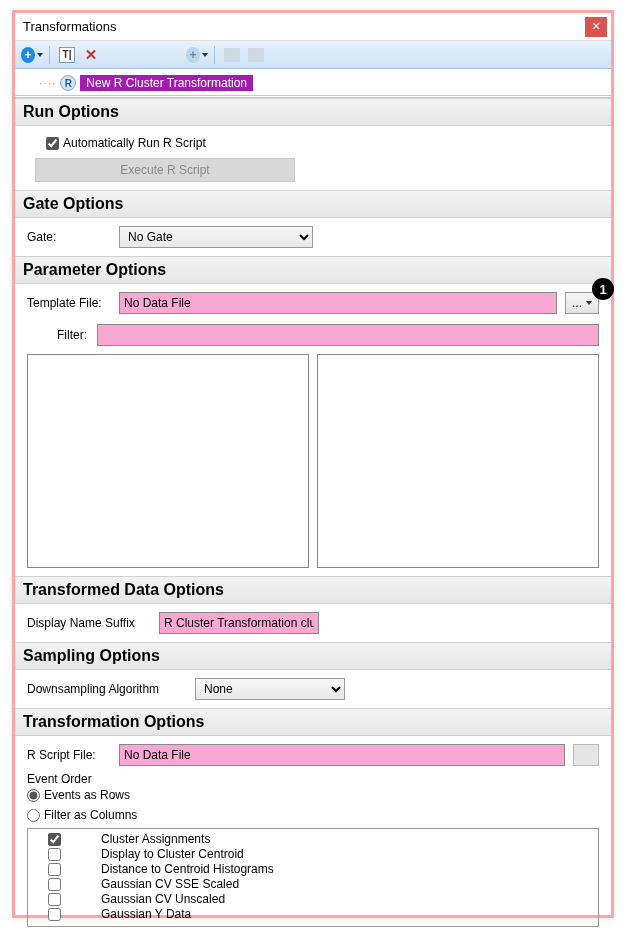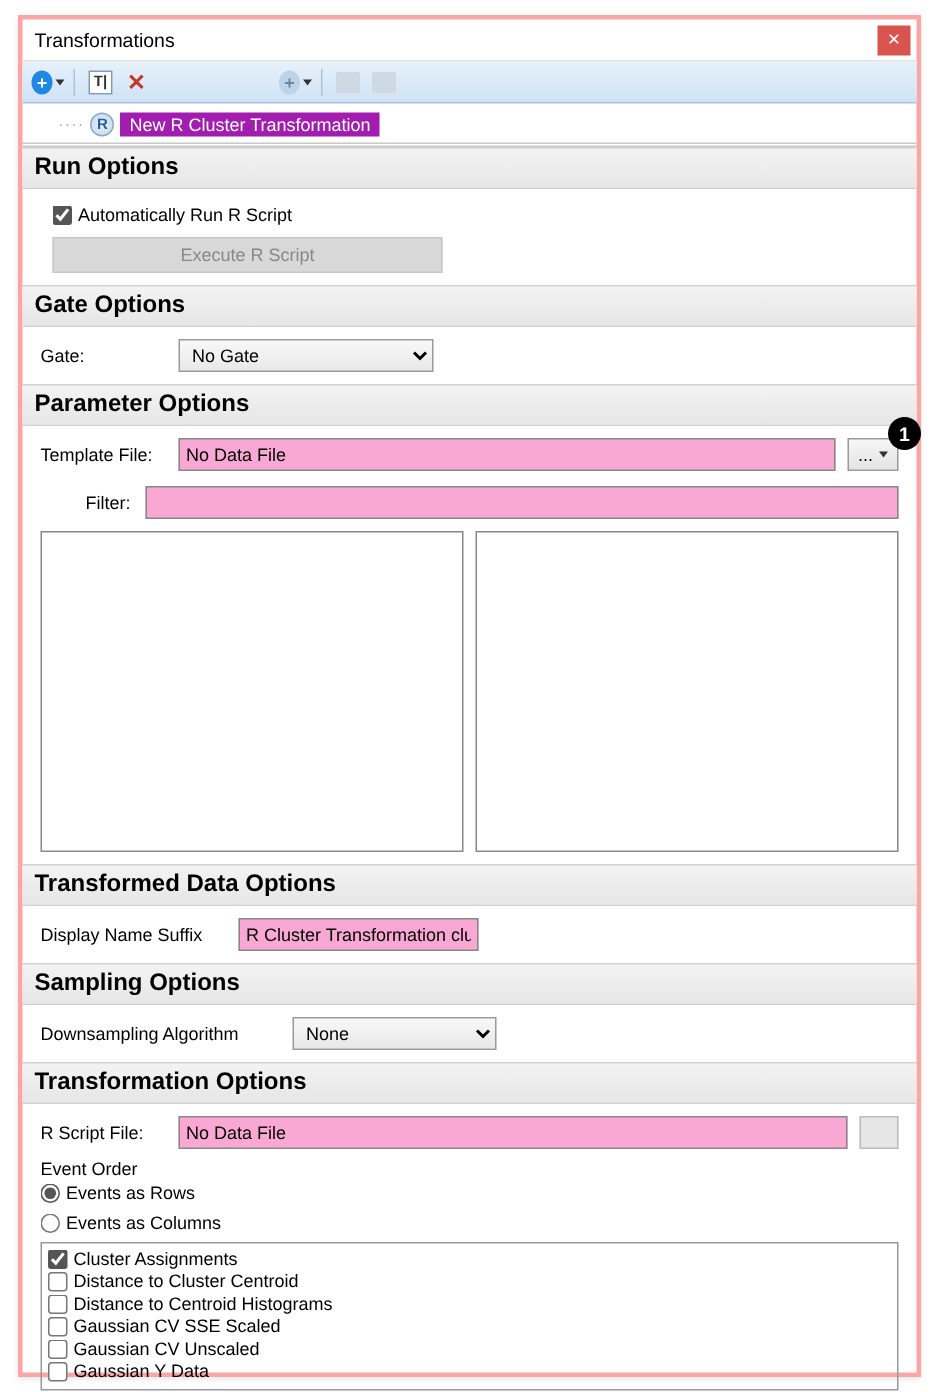--- a/index.html
+++ b/index.html
@@ -172,21 +172,21 @@
     background: #e6e6e6; border: 1px solid #bbb;
     cursor: pointer;
   }
   .fieldset-label {
     font-size: 12px; margin: 6px 0 2px 0;
   }
   .options-listbox {
     border: 1px solid #999; padding: 2px 4px 4px 4px;
     margin-top: 6px;
   }
-  .options-listbox .checkbox-row { margin: 1px 0; }
+  .options-listbox .checkbox-row { margin: 1px 16px; gap: 36px; }
   .annotation {
     position: absolute;
     width: 22px; height: 22px; border-radius: 50%;
     background: #000; color: #fff;
     display: flex; align-items: center; justify-content: center;
     font-weight: bold; font-size: 13px;
     top: 278px; left: 592px;
     pointer-events: none;
   }
 </style>
@@ -232,34 +232,34 @@
     <div class="tree-area">
       <div class="tree-row">
         <span class="tree-dots">····</span>
         <span class="r-icon">R</span>
         <span class="tree-label-sel">New R Cluster Transformation</span>
       </div>
     </div>
 
     <div class="section-header">Run Options</div>
     <div class="section-body">
-      <label class="checkbox-row" style="margin-left:8px;">
+      <label class="checkbox-row" style="margin-left:19px;">
         <input type="checkbox" checked="" style="">
         <span>Automatically Run R Script</span>
       </label>
       <div class="exec-btn" style="margin-left:8px;">
         <span>Execute R Script</span>
       </div>
     </div>
 
     <div class="section-header">Gate Options</div>
     <div class="section-body">
       <div class="row">
         <span class="label" style="width:84px">Gate:</span>
-        <select style="width:170px">
+        <select style="width:194px">
           <option>No Gate</option>
         </select>
       </div>
     </div>
 
     <div class="section-header">Parameter Options</div>
     <div class="section-body">
       <div class="row template-row">
         <span class="label" style="width:84px">Template File:</span>
         <input type="text" value="No Data File" style="">
@@ -284,51 +284,51 @@
       <div class="row">
         <span class="label" style="width:124px">Display Name Suffix</span>
         <input type="text" class="suffix-input" value="R Cluster Transformation clu" style="">
       </div>
     </div>
 
     <div class="section-header">Sampling Options</div>
     <div class="section-body">
       <div class="row">
         <span class="label" style="width:160px">Downsampling Algorithm</span>
-        <select style="width:136px">
+        <select style="width:150px">
           <option>None</option>
         </select>
       </div>
     </div>
 
     <div class="section-header">Transformation Options</div>
     <div class="section-body">
       <div class="row rscript-row">
         <span class="label" style="width:84px">R Script File:</span>
         <input type="text" value="No Data File" style="">
         <div class="rscript-btn"></div>
       </div>
       <div class="fieldset-label">Event Order</div>
       <label class="radio-row">
         <input type="radio" name="evorder" checked="" style="">
         <span>Events as Rows</span>
       </label>
       <label class="radio-row" style="margin-top:6px">
         <input type="radio" name="evorder" style="">
-        <span>Events as Columns</span>
+        <span>Filter as Columns</span>
       </label>
 
       <div class="options-listbox">
         <label class="checkbox-row">
           <input type="checkbox" checked="" style="">
           <span>Cluster Assignments</span>
         </label>
         <label class="checkbox-row">
           <input type="checkbox" style="">
-          <span>Distance to Cluster Centroid</span>
+          <span>Display to Cluster Centroid</span>
         </label>
         <label class="checkbox-row">
           <input type="checkbox" style="">
           <span>Distance to Centroid Histograms</span>
         </label>
         <label class="checkbox-row">
           <input type="checkbox" style="">
           <span>Gaussian CV SSE Scaled</span>
         </label>
         <label class="checkbox-row">

